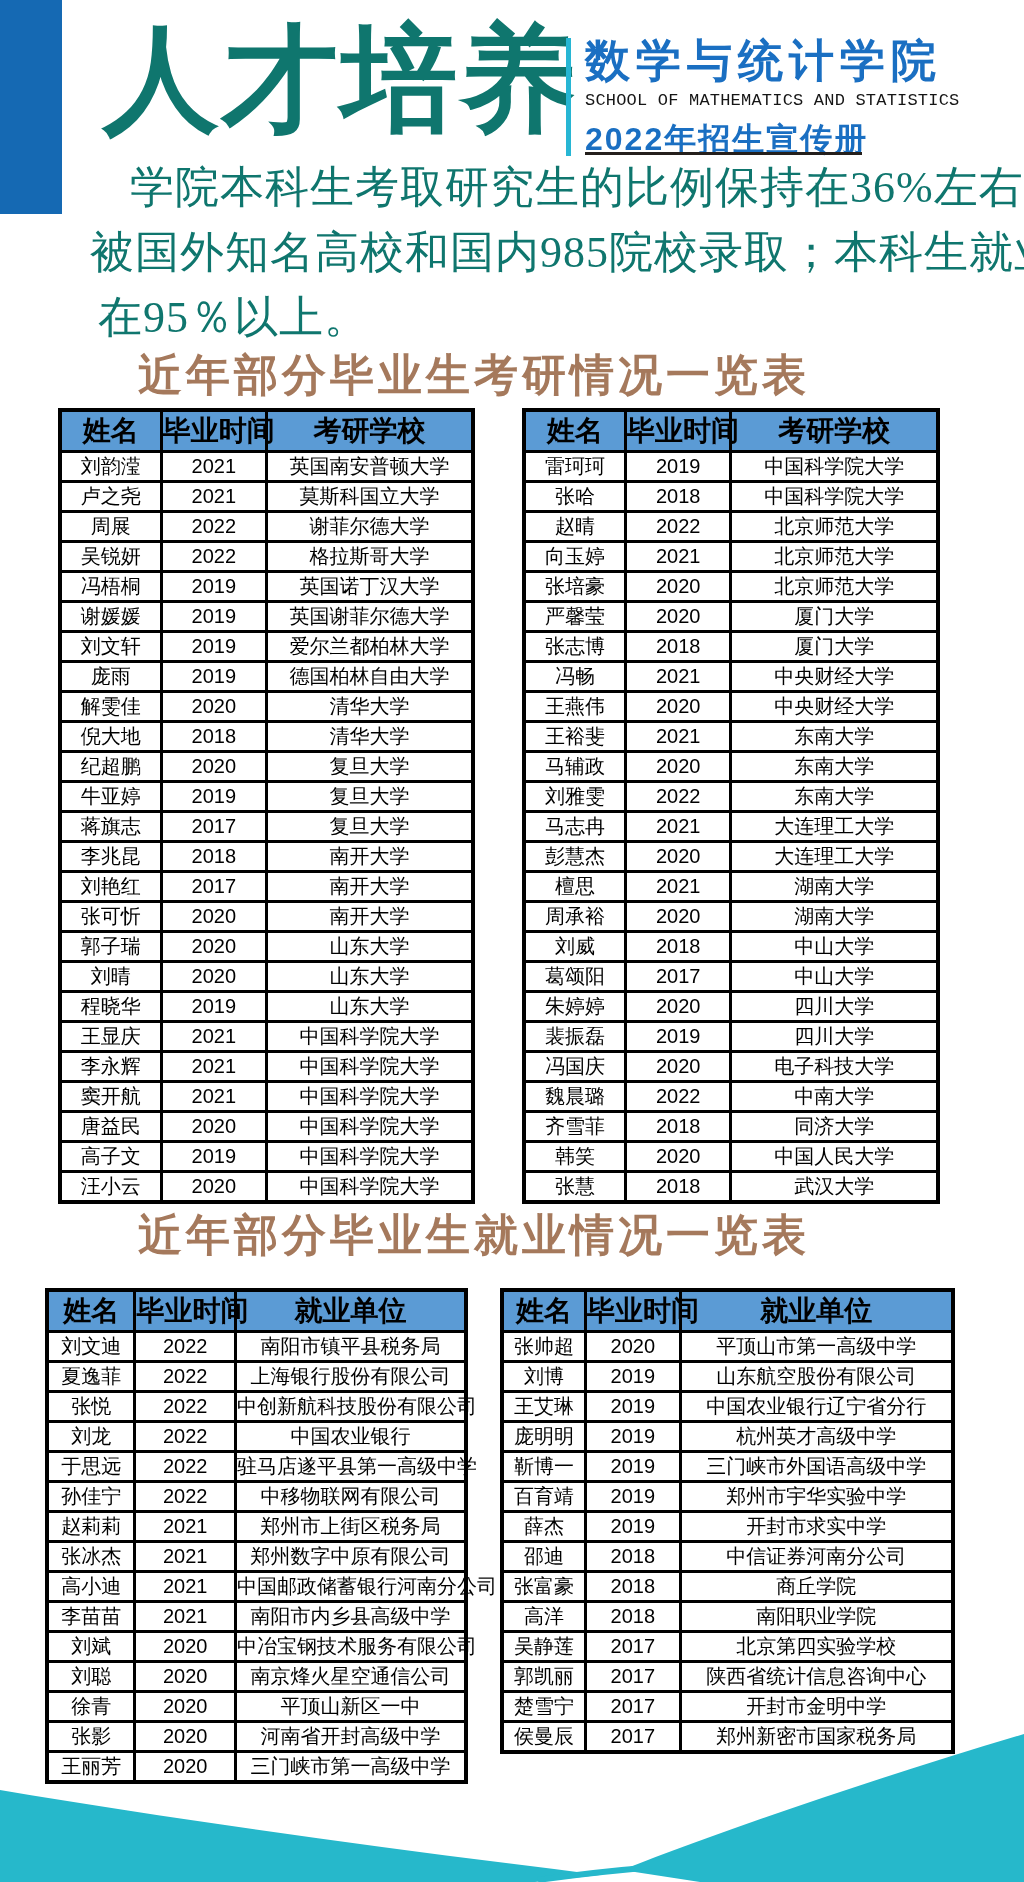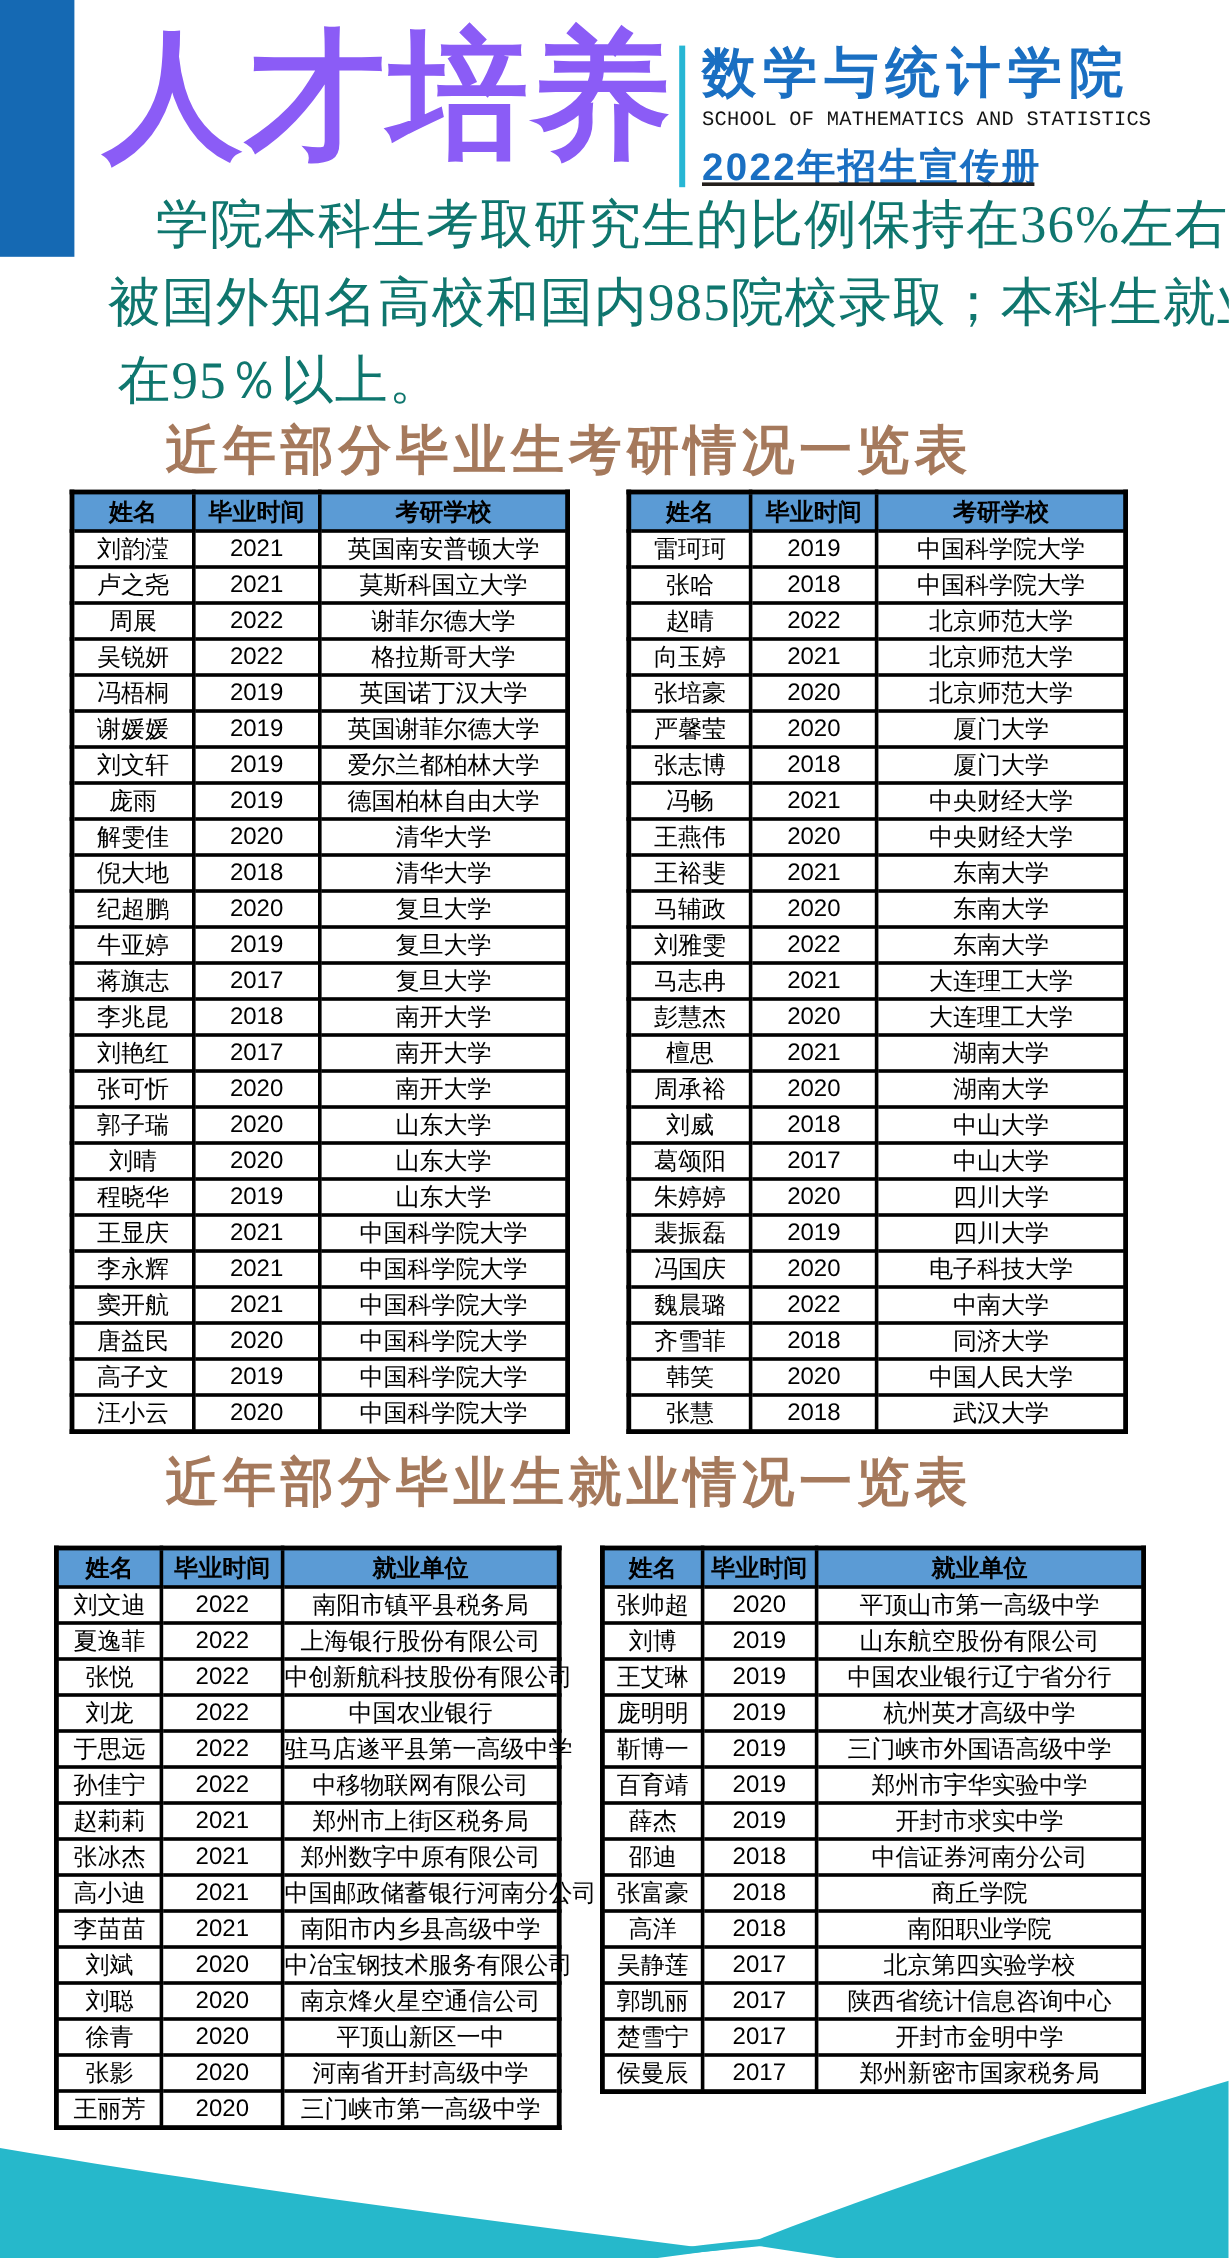--- a/index.html
+++ b/index.html
@@ -12,22 +12,22 @@
     --rule-dark:#241f1c;
   }
   *{box-sizing:border-box;}
   html,body{margin:0;padding:0;}
   body{
     width:1024px;height:1882px;position:relative;background:#ffffff;
     font-family:"Liberation Sans",sans-serif;overflow:hidden;color:#000;
   }
   .left-bar{position:absolute;left:0;top:0;width:62px;height:214px;background:var(--bar-blue);}
   .main-title{
-    position:absolute;left:86px;top:2px;font-size:116px;font-weight:900;
-    letter-spacing:3px;color:#8b5cf6;white-space:nowrap;font-family:Liberation Sans, sans-serif;
+    position:absolute;left:103px;top:2px;font-size:116px;font-weight:900;
+    letter-spacing:3px;color:#0f766e;white-space:nowrap;font-family:Liberation Sans, sans-serif;
   }
   .teal-line{position:absolute;left:566px;top:38px;width:5px;height:118px;background:var(--teal);}
   .header-right{position:absolute;left:585px;top:36px;width:420px;}
   .college-cn{color:var(--accent-blue);font-size:45px;font-weight:bold;letter-spacing:6px;white-space:nowrap;line-height:1.1;}
   .college-en{color:#151515;font-size:17px;letter-spacing:0.2px;white-space:nowrap;margin-top:5px;font-family:Liberation Mono, monospace;}
   .brochure{color:var(--accent-blue);font-size:32px;font-weight:bold;letter-spacing:2px;white-space:nowrap;margin-top:8px;}
   .header-rule{position:absolute;left:585px;top:152px;width:277px;height:3px;background:var(--rule-dark);}
   .para-line{
     position:absolute;font-family:"Liberation Serif","DejaVu Serif",serif;
     font-size:44px;color:#0f766e;white-space:nowrap;letter-spacing:1px;
@@ -43,21 +43,21 @@
   .title1{top:346px;}
   .title2{top:1206px;}
   table.roster{
     position:absolute;border-collapse:collapse;table-layout:fixed;
     text-align:center;background:#fff;border:4px solid #000;
   }
   table.roster th,table.roster td{
     border:3px solid #000;padding:0;white-space:nowrap;overflow:visible;
     font-family:"Liberation Sans",sans-serif;
   }
-  table.roster th{background:var(--table-header-blue);font-weight:bold;font-size:20px;height:32px;color:#000;}
+  table.roster th{background:var(--table-header-blue);font-weight:bold;font-size:28px;height:32px;color:#000;}
   table.roster td{font-size:20px;height:26px;color:#000;}
   .t1-left{left:58px;top:408px;width:417px;}
   .t1-right{left:522px;top:408px;width:418px;}
   .t2-left{left:45px;top:1288px;width:423px;}
   .t2-right{left:500px;top:1288px;width:455px;}
   .t2-left td,.t2-right td{font-size:19px;height:28px;}
   .waves{position:absolute;left:0;top:1682px;width:1024px;height:200px;display:block;}
 </style>
 </head>
 <body>

